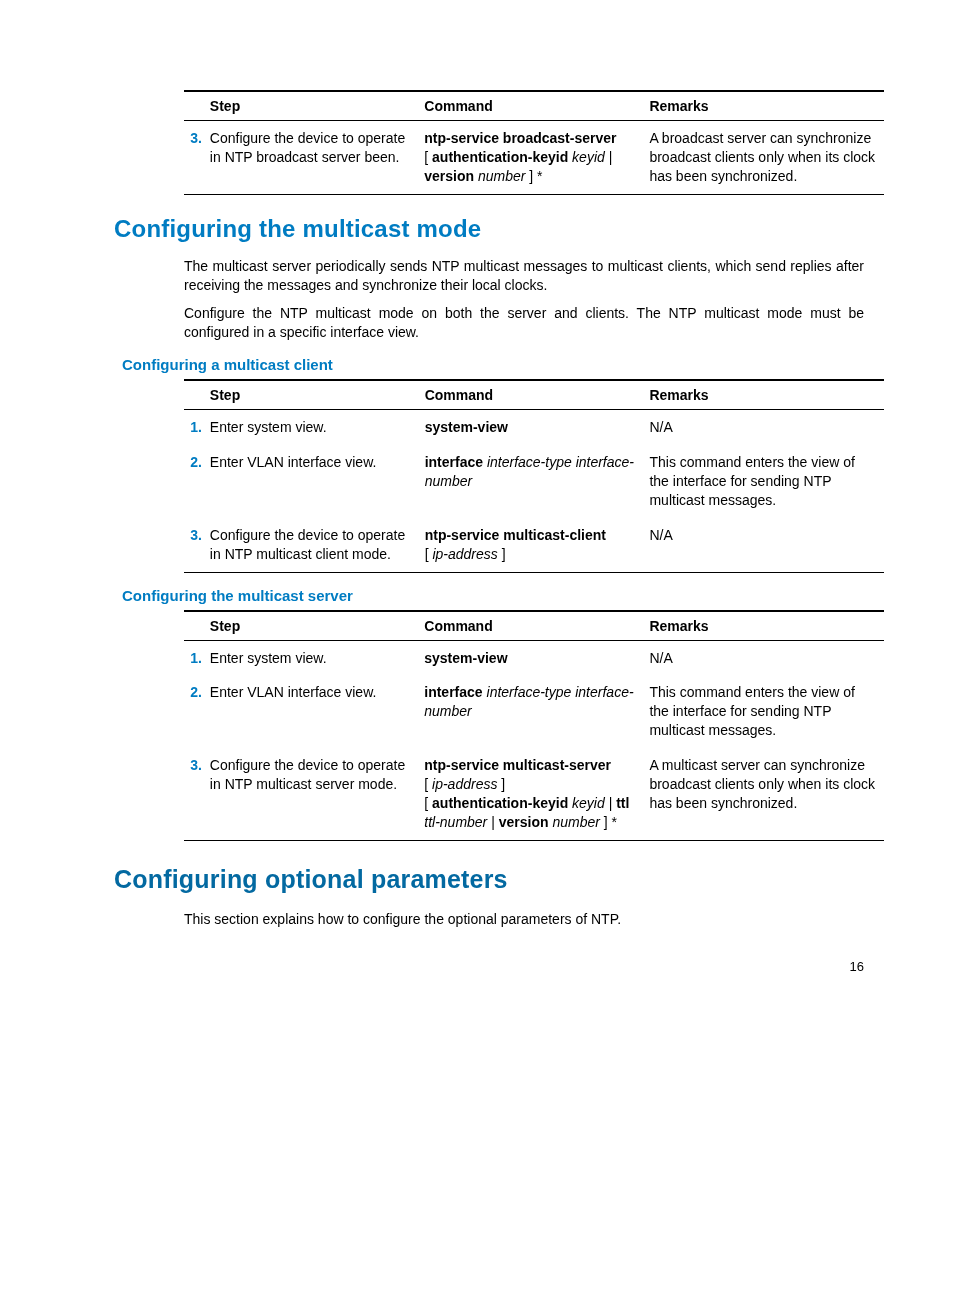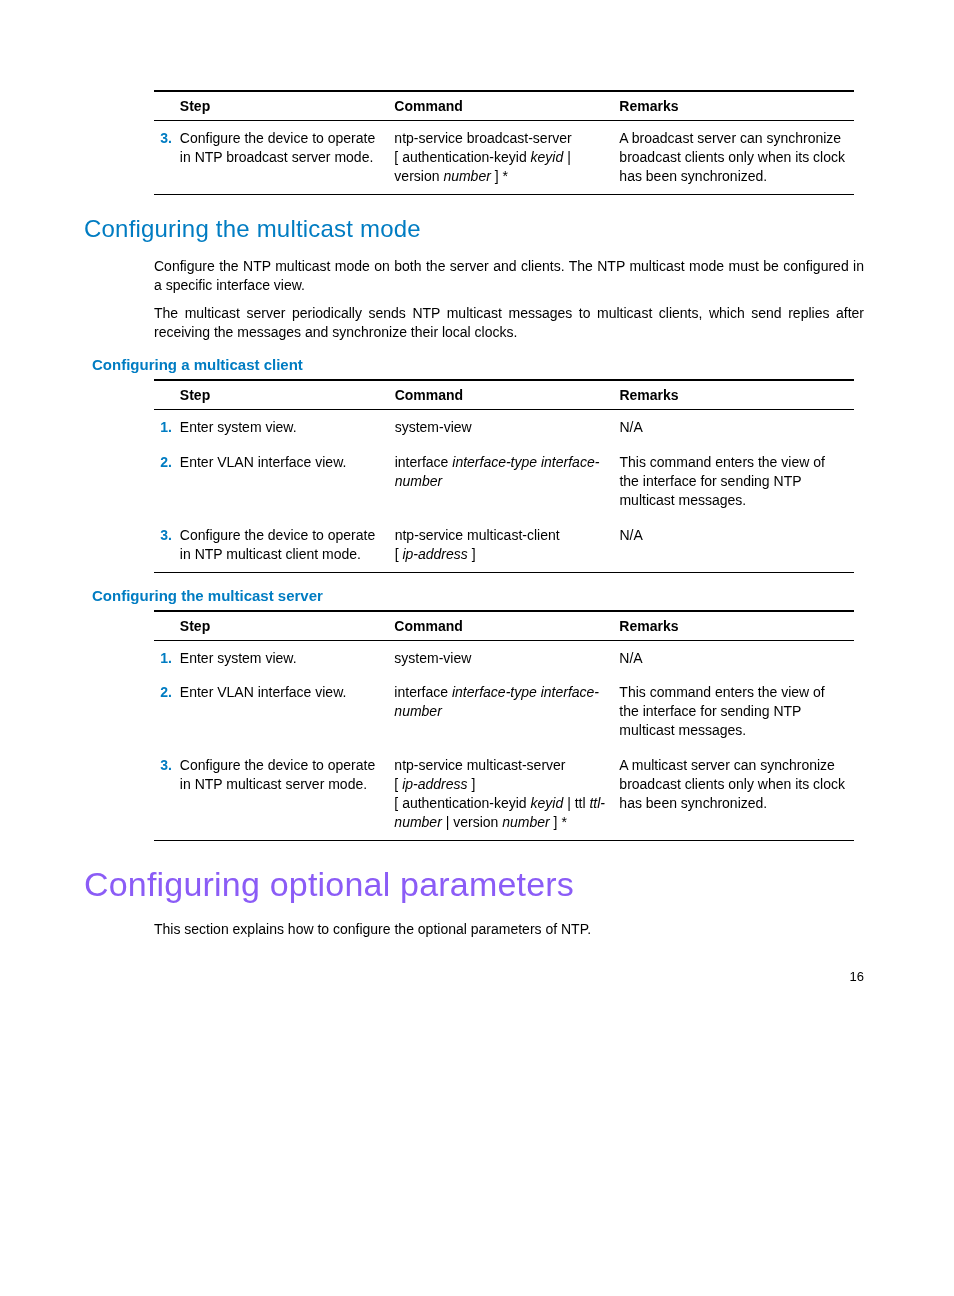--- a/index.html
+++ b/index.html
@@ -4,32 +4,32 @@
 <style>
   body {
     margin: 0;
     font-family: Arial, Helvetica, sans-serif;
     font-size: 14px;
     color: #000;
     background: #fff;
     width: 954px;
   }
   .page {
-    padding: 90px 90px 50px 84px;
+    padding: 90px 90px 50px 114px;
   }
   h1 {
-    font-size: 34px;
-    font-weight: 400;
-    color: #8b5cf6;
+    font-size: 25px;
+    font-weight: 700;
+    color: #0369a1;
     margin: 24px 0 16px 0;
     letter-spacing: 0.2px;
   }
   h2 {
     font-size: 24px;
-    font-weight: 400;
+    font-weight: 700;
     color: #007cc2;
     margin: 20px 0 14px 0;
     letter-spacing: 0.2px;
   }
   h3 {
     font-size: 15px;
     font-weight: bold;
     color: #007cc2;
     margin: 14px 0 6px 8px;
   }
@@ -76,21 +76,21 @@
     width: 210px;
   }
   .cmdcell  {
     width: 220px;
     margin-left: 21px;
   }
   .remcell  {
     width: 230px;
     margin-top: 47px;
   }
-  .b { font-weight: normal; }
+  .b { font-weight: bold; }
   .i { font-style: italic; }
   .footer {
     text-align: right;
     font-size: 13px;
     margin-top: 30px;
   }
 </style>
 </head>
 <body>
 
@@ -101,33 +101,33 @@
       <tr>
         <th class="num"></th>
         <th class="stepcell">Step</th>
         <th class="cmdcell">Command</th>
         <th class="remcell">Remarks</th>
       </tr>
     </thead>
     <tbody>
       <tr class="last">
         <td class="num">3.</td>
-        <td class="stepcell">Configure the device to operate in NTP broadcast server mode.</td>
+        <td class="stepcell">Configure the device to operate in NTP broadcast server been.</td>
         <td class="cmdcell">
           <span class="b">ntp-service broadcast-server</span><br>
           <span>[ </span><span class="b">authentication-keyid</span><span class="i"> keyid </span><span>| </span><span class="b">version</span><span class="i"> number</span><span> ] *</span>
         </td>
         <td class="remcell">A broadcast server can synchronize broadcast clients only when its clock has been synchronized.</td>
       </tr>
     </tbody>
   </table>
 
   <h2>Configuring the multicast mode</h2>
+  <p class="body">The multicast server periodically sends NTP multicast messages to multicast clients, which send replies after receiving the messages and synchronize their local clocks.</p>
   <p class="body">Configure the NTP multicast mode on both the server and clients. The NTP multicast mode must be configured in a specific interface view.</p>
-  <p class="body">The multicast server periodically sends NTP multicast messages to multicast clients, which send replies after receiving the messages and synchronize their local clocks.</p>
 
   <h3>Configuring a multicast client</h3>
 
   <table class="cfg">
     <thead>
       <tr>
         <th class="num"></th>
         <th class="stepcell">Step</th>
         <th class="cmdcell">Command</th>
         <th class="remcell">Remarks</th>

